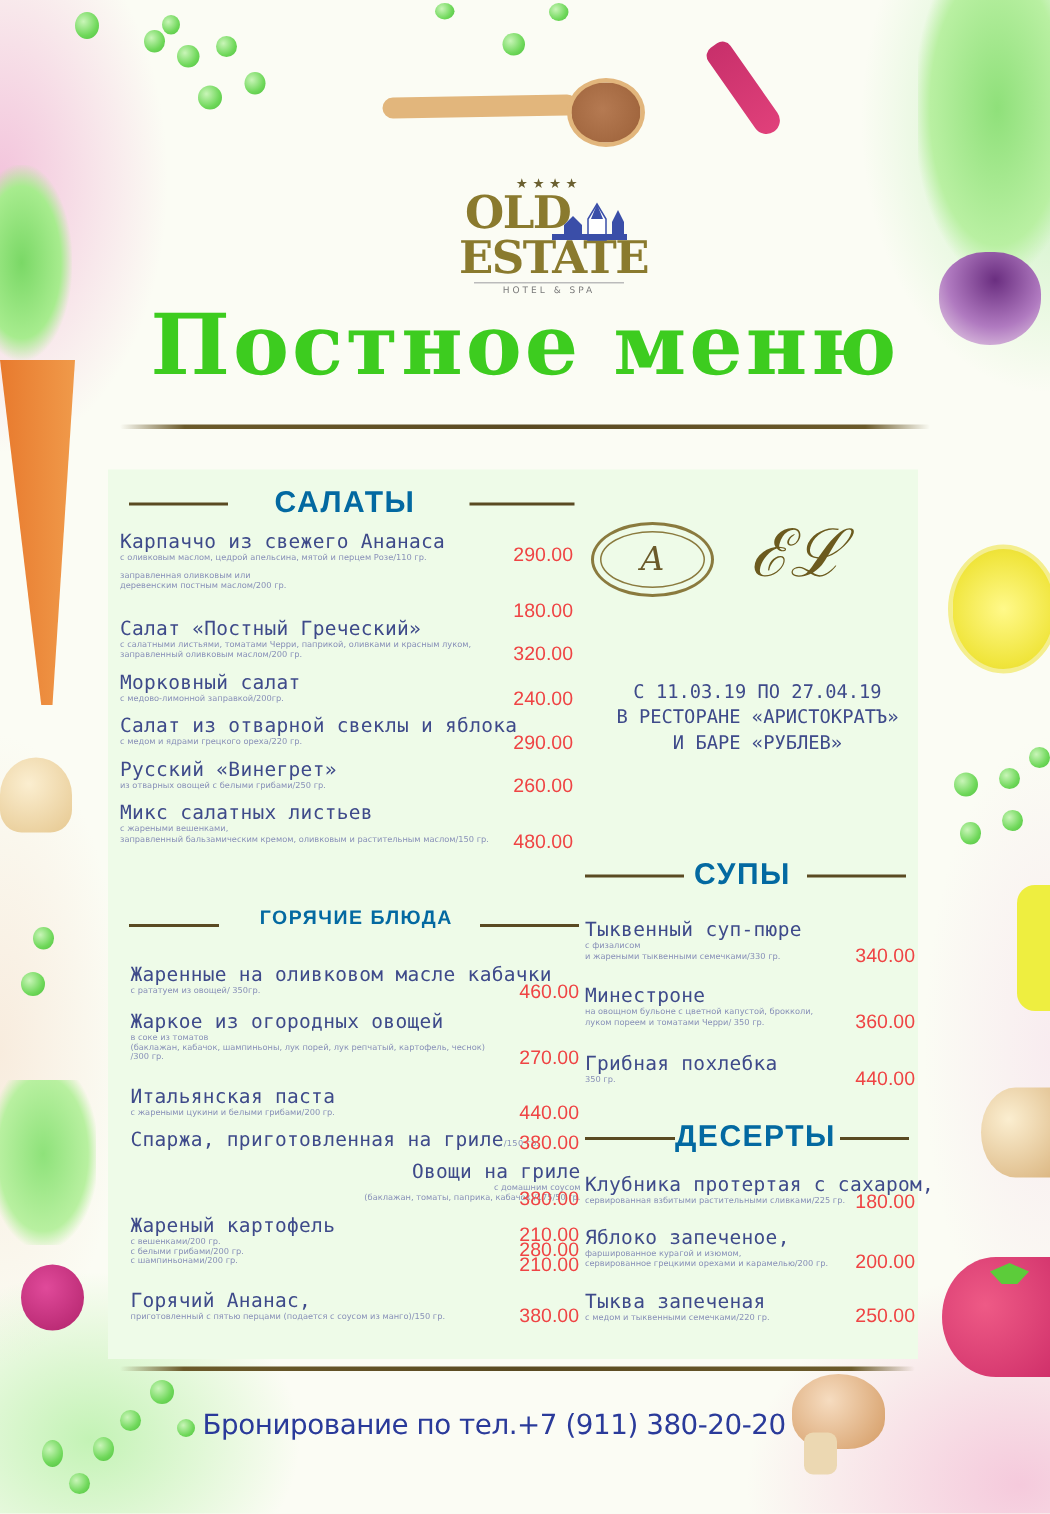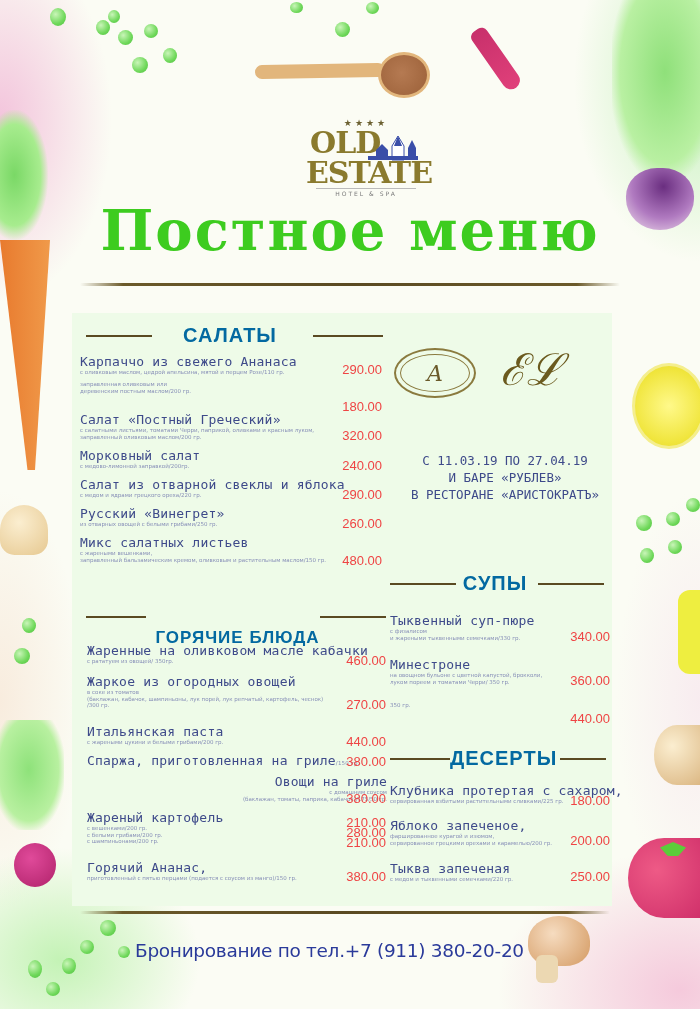--- a/index.html
+++ b/index.html
@@ -168,21 +168,21 @@
 <div class="price" style="left:330px;top:516px;width:52px;">260.00</div>
 
 <div class="item" style="left:80px;top:535px;width:305px;">
   <div class="name">Микс салатных листьев</div>
   <div class="desc">с жареными вешенками,</div>
   <div class="desc">заправленный бальзамическим кремом, оливковым и растительным маслом/150 гр.</div>
 </div>
 <div class="price" style="left:330px;top:553px;width:52px;">480.00</div>
 
 <div class="sect-line" style="left:86px;top:616px;width:60px;"></div>
-<div class="sect" style="left:145px;top:628px;width:185px;font-size:17px;">ГОРЯЧИЕ БЛЮДА</div>
+<div class="sect" style="left:145px;top:604px;width:185px;font-size:13px;">ГОРЯЧИЕ БЛЮДА</div>
 <div class="sect-line" style="left:320px;top:616px;width:66px;"></div>
 
 <div class="item" style="left:87px;top:643px;width:300px;">
   <div class="name">Жаренные на оливковом масле кабачки</div>
   <div class="desc">с рататуем из овощей/ 350гр.</div>
 </div>
 <div class="price" style="left:334px;top:653px;width:52px;">460.00</div>
 
 <div class="item" style="left:87px;top:674px;width:300px;">
   <div class="name">Жаркое из огородных овощей</div>
@@ -227,22 +227,22 @@
   <div class="desc">приготовленный с пятью перцами (подается с соусом из манго)/150 гр.</div>
 </div>
 <div class="price" style="left:334px;top:869px;width:52px;">380.00</div>
 
 <div class="emblem">
   <div class="emblem-inner">A</div>
 </div>
 <div class="monogram">ℰℒ</div>
 <div class="promo">
   <div>С 11.03.19 ПО 27.04.19</div>
+  <div>В РЕСТОРАНЕ «АРИСТОКРАТЪ»</div>
   <div>И БАРЕ «РУБЛЕВ»</div>
-  <div>В РЕСТОРАНЕ «АРИСТОКРАТЪ»</div>
 </div>
 
 <div class="sect-line" style="left:390px;top:583px;width:66px;"></div>
 <div class="sect" style="left:455px;top:572px;width:80px;">СУПЫ</div>
 <div class="sect-line" style="left:538px;top:583px;width:66px;"></div>
 
 <div class="item" style="left:390px;top:613px;width:222px;">
   <div class="name">Тыквенный суп-пюре</div>
   <div class="desc">с физалисом</div>
   <div class="desc">и жареными тыквенными семечками/330 гр.</div>
@@ -250,20 +250,21 @@
 <div class="price" style="left:558px;top:629px;width:52px;">340.00</div>
 
 <div class="item" style="left:390px;top:657px;width:222px;">
   <div class="name">Минестроне</div>
   <div class="desc">на овощном бульоне с цветной капустой, брокколи,</div>
   <div class="desc">луком пореем и томатами Черри/ 350 гр.</div>
 </div>
 <div class="price" style="left:558px;top:673px;width:52px;">360.00</div>
 
 <div class="item" style="left:390px;top:702px;width:222px;">
+  <div class="name">Грибная похлебка</div>
   <div class="desc">350 гр.</div>
 </div>
 <div class="price" style="left:558px;top:711px;width:52px;">440.00</div>
 
 <div class="sect-line" style="left:390px;top:758px;width:60px;"></div>
 <div class="sect" style="left:450px;top:747px;width:100px;">ДЕСЕРТЫ</div>
 <div class="sect-line" style="left:560px;top:758px;width:46px;"></div>
 
 <div class="item" style="left:390px;top:783px;width:222px;">
   <div class="name">Клубника протертая с сахаром,</div>

